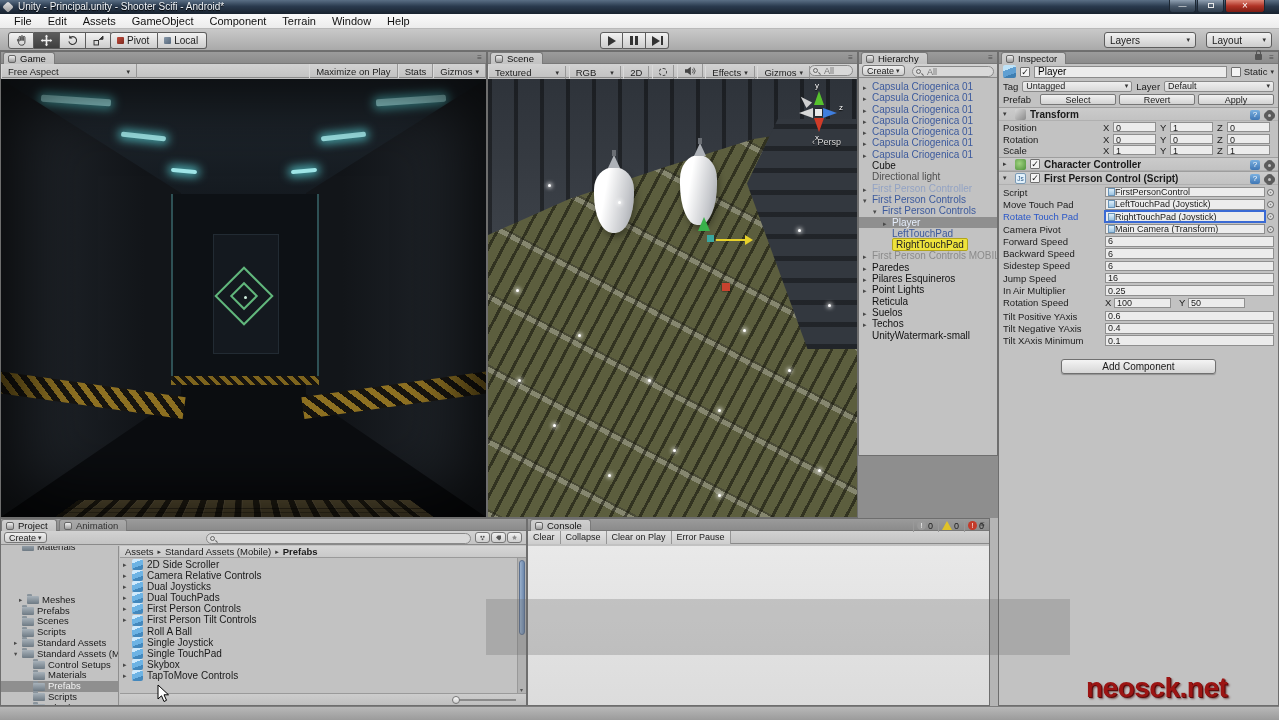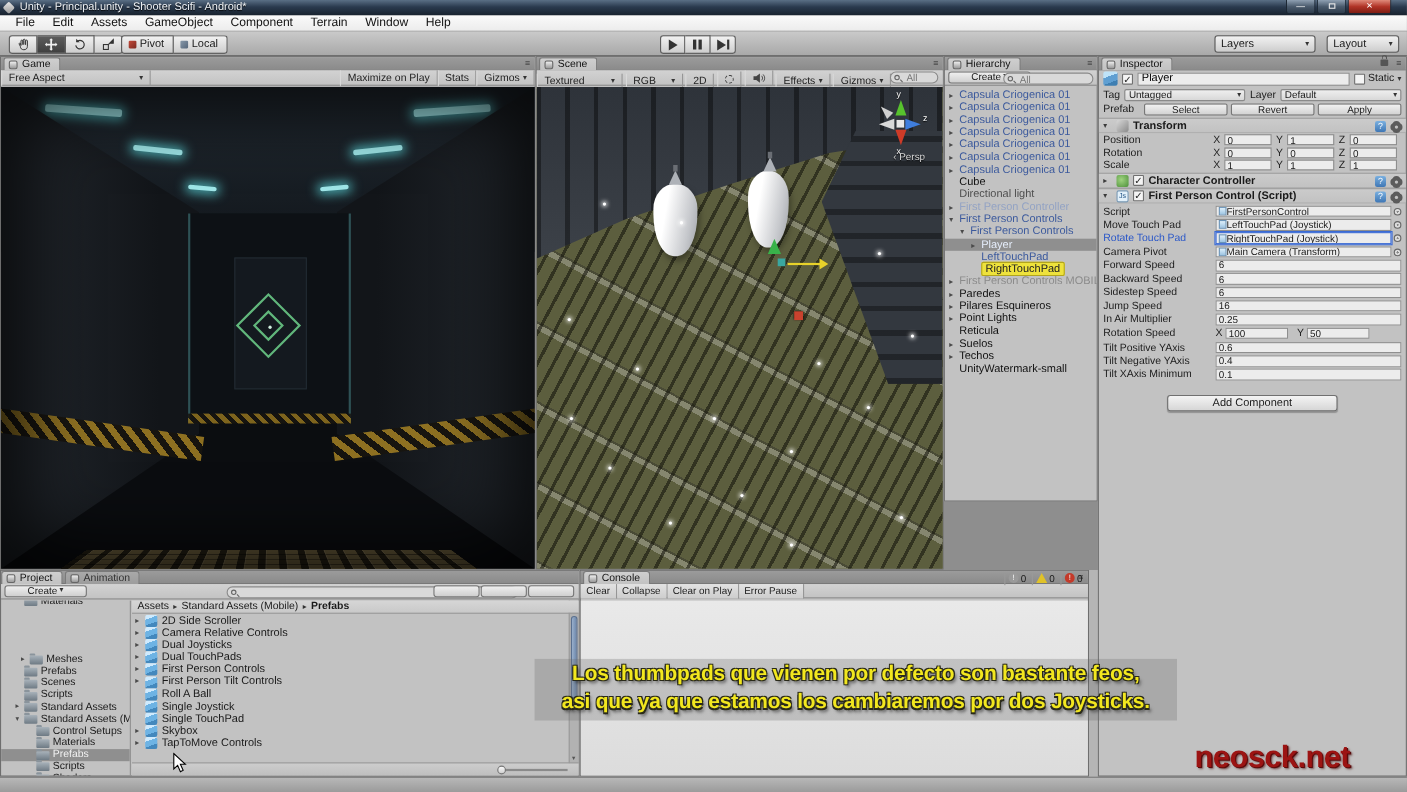--- a/index.html
+++ b/index.html
@@ -119,21 +119,21 @@
   .cone.z { left:30px; top:21px; border-top:5px solid transparent; border-bottom:5px solid transparent; border-left:14px solid #3f7ede; }
   .cone.x { left:21px; top:31px; border-left:5px solid transparent; border-right:5px solid transparent; border-top:14px solid #cf3b28; }
   .cone.w1 { left:6px; top:21px; border-top:5px solid transparent; border-bottom:5px solid transparent; border-right:14px solid #d8d8d8; }
   .cone.w2 { left:8px; top:8px; border-left:4px solid transparent; border-right:4px solid transparent; border-bottom:12px solid #cfcfcf; transform:rotate(-45deg); }
   .axlbl { position:absolute; color:#fff; font-size:8px; text-shadow:0 1px 1px #000; }
   .persp { position:absolute; right:16px; top:58px; color:#d8d8d8; font-size:9px; text-shadow:0 1px 1px #000; }
 
   
   #hier { left:858px; top:51px; width:140px; height:405px; }
   .hbar { height:14px; background:linear-gradient(#d2d2d2,#c3c3c3); border-bottom:1px solid #8a8a8a; position:relative; }
-  .createbtn { position:absolute; left:3px; top:1px; height:11px; border:1px solid #777; border-radius:3px; background:linear-gradient(#efefef,#cfcfcf); font-size:9px; line-height:10px; padding:0 20px; display:flex; gap:2px; align-items:flex-end; }
+  .createbtn { position:absolute; left:3px; top:1px; height:11px; border:1px solid #777; border-radius:3px; background:linear-gradient(#efefef,#cfcfcf); font-size:9px; line-height:10px; padding:0 4px; display:flex; gap:2px; align-items:center; }
   .hlist { position:absolute; top:29px; left:0; right:0; bottom:0; overflow:hidden; }
   .hrow { height:11.3px; line-height:11.3px; white-space:nowrap; padding-left:4px; font-size:10px; color:#111; position:relative; }
   .hrow .arw { display:inline-block; width:9px; color:#4a4a4a; font-size:7px; }
   .hrow.pf .hlabel { color:#3c5a9d; }
   .hrow.dis .hlabel { color:#8b8b8b; }
   .hrow.pf.dis .hlabel { color:#93a3c4; }
   .hrow.dim .hlabel { color:#4f4f4f; }
   .hrow.sel { background:#8f8f8f; }
   .hrow.sel .hlabel { color:#e6eefc; }
   .hrow.ylw .hlabel { background:#eee23c; border:1px solid #b2a51c; border-radius:2px; color:#222; padding:0 3px; }
@@ -950,23 +950,19 @@
           <span>0</span>
         </span>
     </div>
     <div class="cbody"></div>
   </div>
 
   <div class="splitter"></div>
   <div class="statusbar"></div>
 
   <div class="subband"></div>
-  <div class="subtitle">
-    <div>Los thumbpads que vienen por defecto son bastante feos,</div>
-    <div>asi que ya que estamos los cambiaremos por dos Joysticks.</div>
-  </div>
   <div class="watermark">neosck.net</div>
 
   <svg class="cursor" width="13" height="19" viewBox="0 0 13 19">
     <polygon points="1,1 1,15 4.5,11.8 7,17.5 9.5,16.3 7,10.8 11.5,10.8" fill="#fff" stroke="#000" stroke-width="1"></polygon>
   </svg>
 
 </div>
 
 </body></html>

